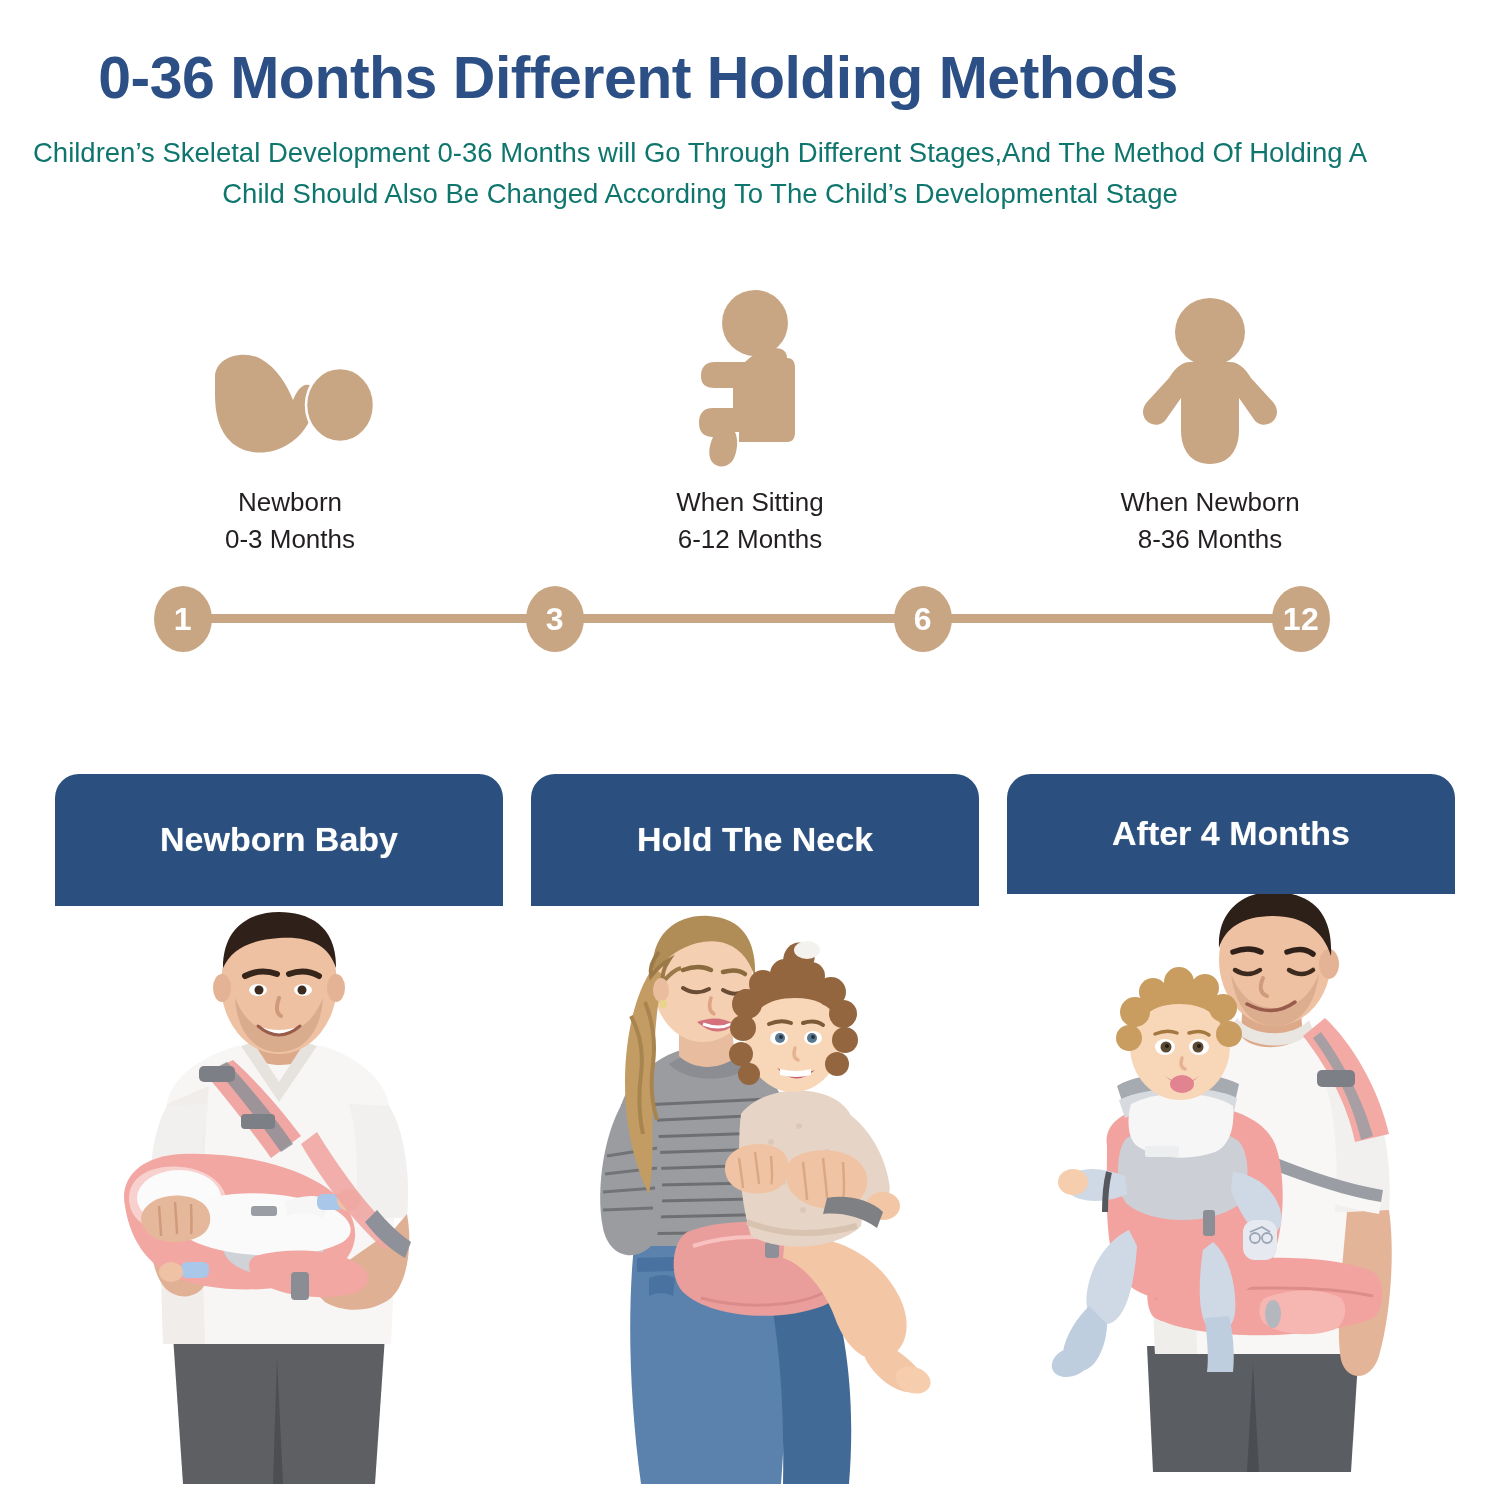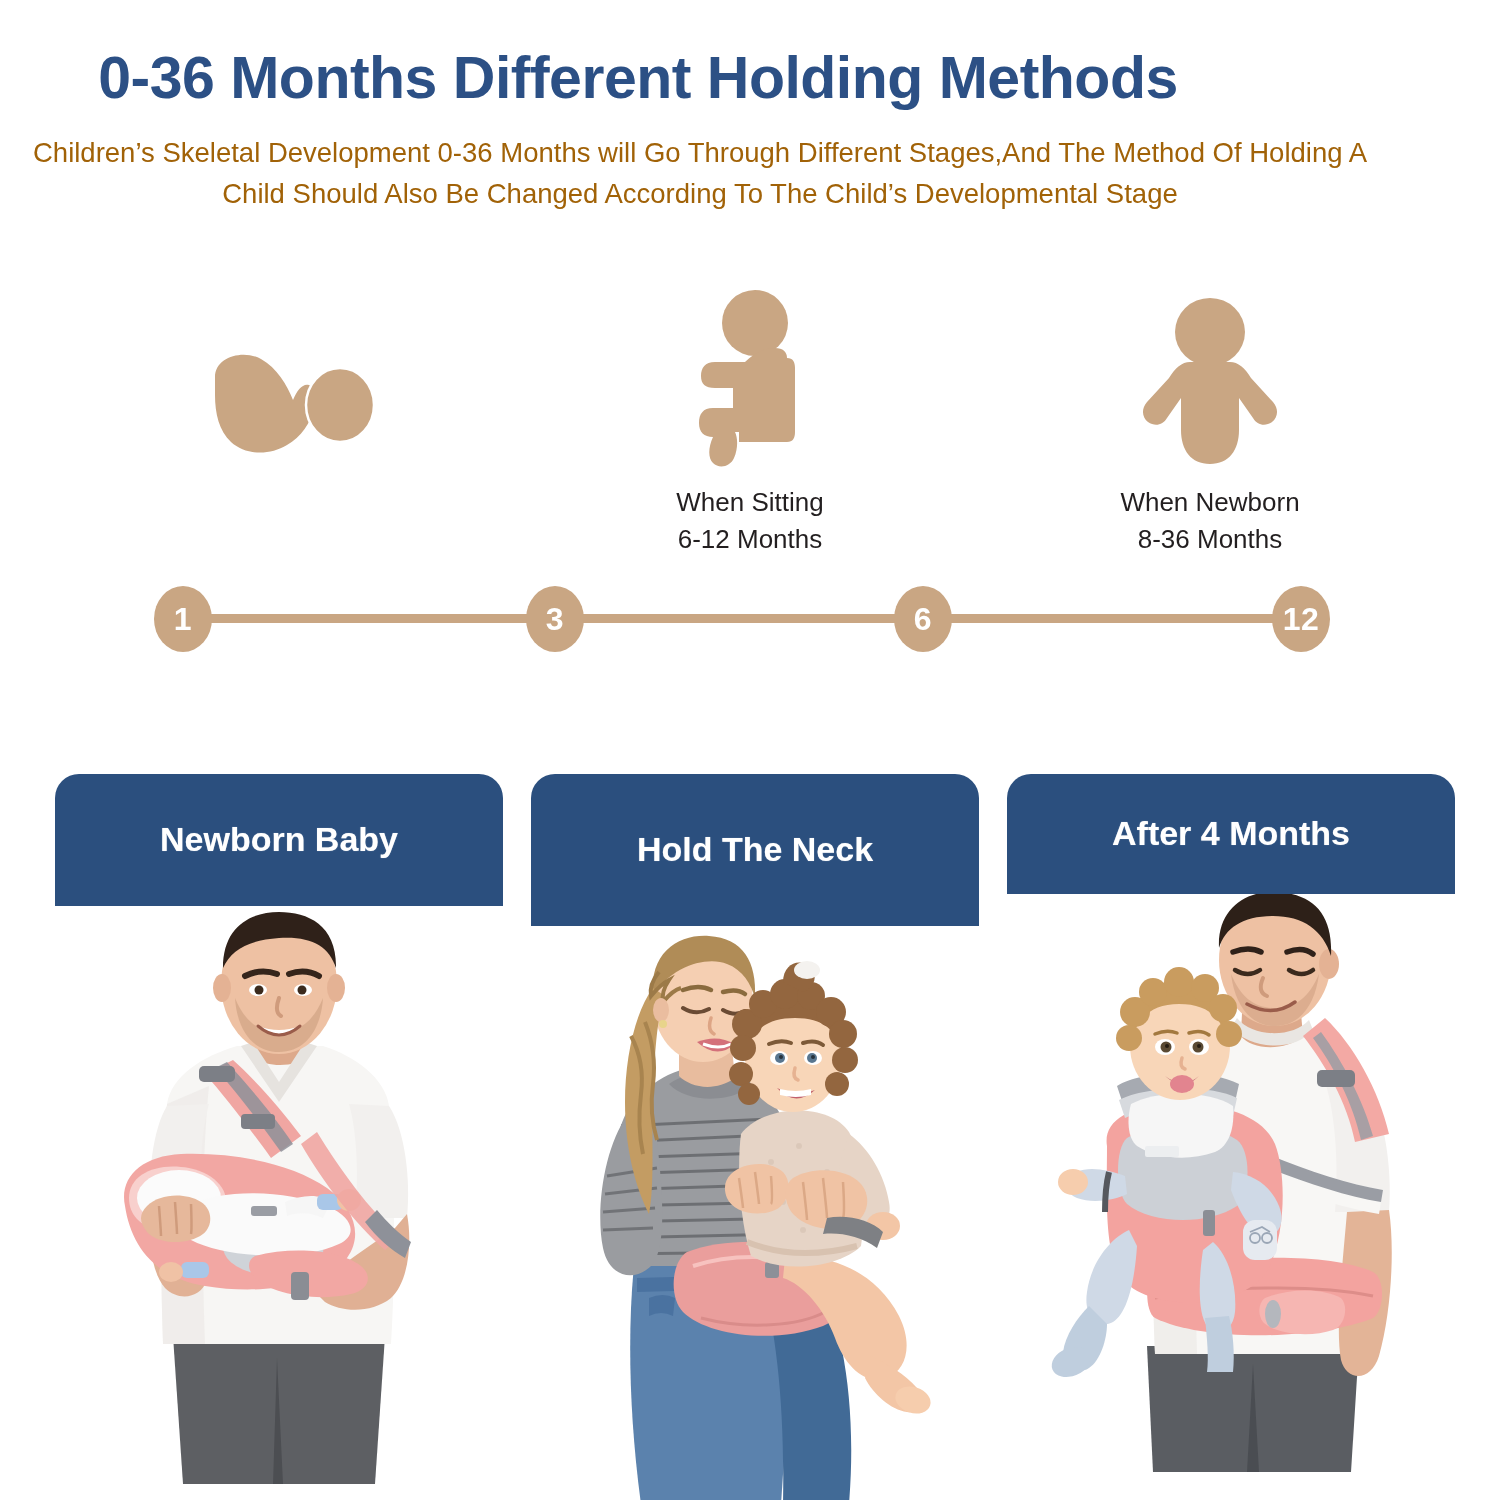--- a/index.html
+++ b/index.html
@@ -31,21 +31,21 @@
     color: #2c5085;
     font-family: "Liberation Sans", sans-serif;
     line-height: 1.05;
   }
   .subtitle {
     margin: 0 auto;
     padding-top: 22px;
     width: 1400px;
     font-size: 27.5px;
     font-weight: 400;
-    color: #a16207;
+    color: #0f766e;
     line-height: 1.5;
     font-family: "Liberation Sans", sans-serif;
   }
 
   
   .stages {
     position: absolute;
     left: 60px;
     top: 290px;
     width: 1380px;
@@ -133,21 +133,21 @@
     text-align: center;
     display: flex;
     align-items: center;
     justify-content: center;
     padding: 0 12px;
     box-sizing: border-box;
     line-height: 1.23;
     text-shadow: 0 0 1px rgba(255,255,255,0.5);
   }
   .card-header.h-1 { height: 132px; }
-  .card-header.h-2 { height: 152px; }
+  .card-header.h-2 { height: 132px; }
   .card-header.h-3 { height: 120px; }
   .card-photo {
     position: relative;
     height: 578px;
     background: #ffffff;
     overflow: hidden;
   }
   .photo-svg { display: block; width: 100%; height: 100%; }
 </style>
 </head>
@@ -164,20 +164,24 @@
 <div class="stages">
 
   <div class="stage">
     <div class="stage-icon">
       <svg width="175" height="125" viewBox="0 0 175 125" aria-hidden="true">
         <path d="M12 32 C12 12, 40 4, 58 14 C74 23, 84 40, 90 55 C94 45, 100 38, 106 40
                  C112 42, 113 52, 111 62 C108 78, 98 92, 84 100
                  C66 111, 42 110, 28 97 C16 86, 12 68, 12 50 Z" fill="#c9a683"></path>
         <ellipse cx="137" cy="60" rx="34" ry="37" fill="#c9a683" stroke="#ffffff" stroke-width="2.5"></ellipse>
       </svg>
+    </div>
+    <div class="stage-labels">
+      <div>Newborn</div>
+      <div>0-3 Months</div>
     </div>
   </div>
 
 
   <div class="stage">
     <div class="stage-icon">
       <svg width="135" height="180" viewBox="0 0 135 180" aria-hidden="true">
         <ellipse cx="72" cy="33" rx="33" ry="33" fill="#c9a683"></ellipse>
         <path d="M104 68 C104 62, 100 58, 92 58 C80 58, 70 64, 62 72
                  L32 72 C22 72, 18 78, 18 86 C18 94, 22 98, 32 98

